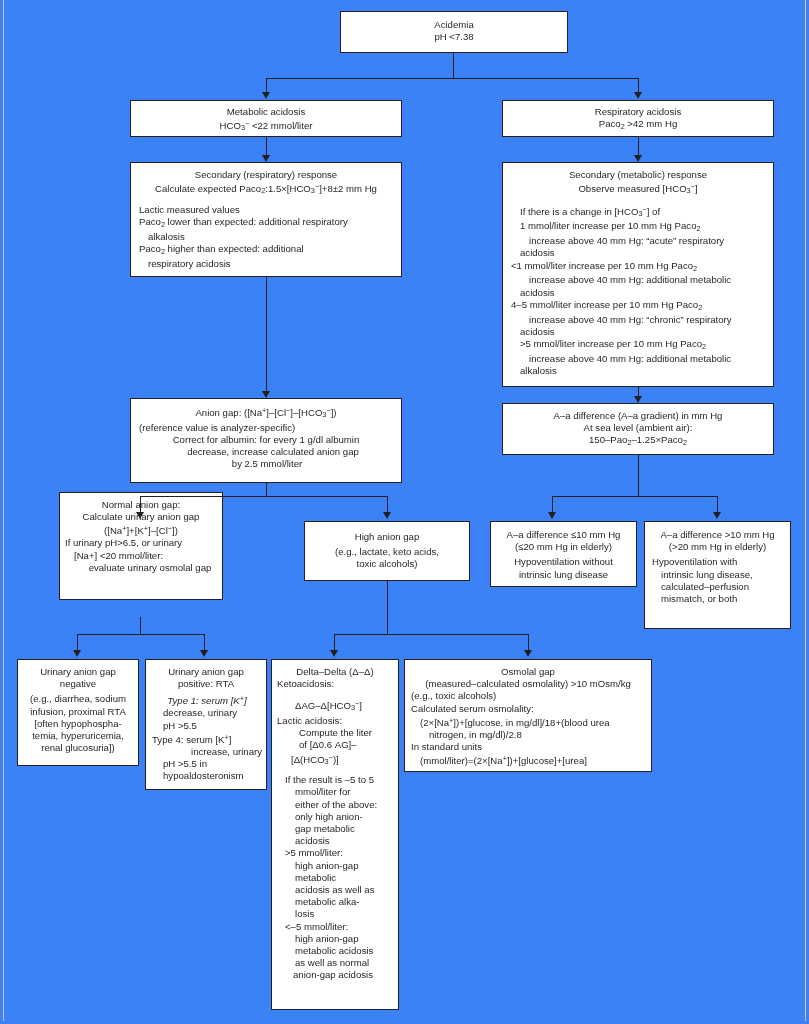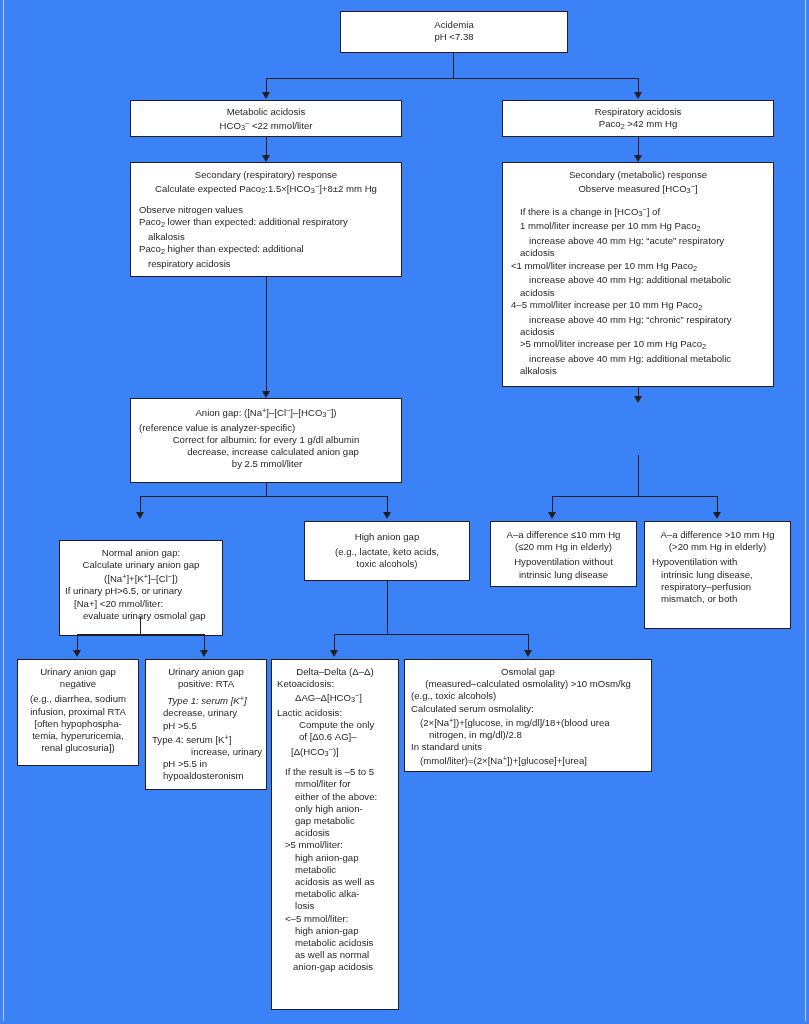--- a/index.html
+++ b/index.html
@@ -69,21 +69,21 @@
 
   <div class="box" style="left:502px;top:100px;width:272px;height:37px;padding-top:5px;">
     <div class="ln">Respiratory acidosis</div>
     <div class="ln">Paco<sub>2</sub> &gt;42 mm Hg</div>
   </div>
 
   <div class="box left" style="left:130px;top:162px;width:272px;height:115px;padding:6px 8px;">
     <div class="ln" style="text-align:center;">Secondary (respiratory) response</div>
     <div class="ln" style="text-align:center;">Calculate expected Paco<sub>2</sub>:1.5×[HCO<sub>3</sub><sup>−</sup>]+8±2 mm Hg</div>
     <div class="gap"></div>
-    <div class="ln">Observe nitrogen values</div>
+    <div class="ln">Lactic measured values</div>
     <div class="ln hang">Paco<sub>2</sub> lower than expected: additional respiratory</div>
     <div class="ln ind1">alkalosis</div>
     <div class="ln hang">Paco<sub>2</sub> higher than expected: additional</div>
     <div class="ln ind1">respiratory acidosis</div>
   </div>
 
   <div class="box left" style="left:502px;top:162px;width:272px;height:225px;padding:6px 8px;">
     <div class="ln" style="text-align:center;">Secondary (metabolic) response</div>
     <div class="ln" style="text-align:center;">Observe measured [HCO<sub>3</sub><sup>−</sup>]</div>
     <div class="gap"></div>
@@ -103,49 +103,54 @@
   </div>
 
   <div class="box left" style="left:130px;top:398px;width:272px;height:85px;padding:6px 8px;">
     <div class="ln" style="text-align:center;">Anion gap: ([Na<sup>+</sup>]–[Cl<sup>−</sup>]–[HCO<sub>3</sub><sup>−</sup>])</div>
     <div class="ln" style="text-align:left;">(reference value is analyzer-specific)</div>
     <div class="ln" style="text-align:center;">Correct for albumin: for every 1 g/dl albumin</div>
     <div class="ln" style="text-align:center;padding-left:14px;">decrease, increase calculated anion gap</div>
     <div class="ln" style="text-align:center;padding-left:2px;">by 2.5 mmol/liter</div>
   </div>
 
-
-  <div class="box" style="left:59px;top:540px;width:164px;height:96px;padding:6px 5px;">
+  <div class="box" style="left:502px;top:403px;width:272px;height:52px;padding-top:6px;">
+    <div class="ln">A–a difference (A–a gradient) in mm Hg</div>
+    <div class="ln">At sea level (ambient air):</div>
+    <div class="ln">150–Pao<sub>2</sub>–1.25×Paco<sub>2</sub></div>
+  </div>
+
+  <div class="box" style="left:59px;top:492px;width:164px;height:108px;padding:6px 5px;">
     <div class="ln">Normal anion gap:</div>
     <div class="ln">Calculate urinary anion gap</div>
     <div class="ln">([Na<sup>+</sup>]+[K<sup>+</sup>]–[Cl<sup>−</sup>])</div>
     <div class="ln" style="text-align:left;">If urinary pH&gt;6.5, or urinary</div>
     <div class="ln ind1" style="text-align:left;">[Na+] &lt;20 mmol/liter:</div>
-    <div class="ln ind2" style="text-align:left;">evaluate urinary osmolal gap</div>
+    <div class="ln ind2" style="text-align:center;">evaluate urinary osmolal gap</div>
   </div>
 
   <div class="box" style="left:304px;top:521px;width:166px;height:60px;padding-top:9px;">
     <div class="ln">High anion gap</div>
     <div class="ln" style="margin-top:3px;">(e.g., lactate, keto acids,</div>
     <div class="ln">toxic alcohols)</div>
   </div>
 
   <div class="box" style="left:490px;top:521px;width:147px;height:66px;padding:7px 4px;">
     <div class="ln">A–a difference ≤10 mm Hg</div>
     <div class="ln">(≤20 mm Hg in elderly)</div>
     <div class="ln" style="margin-top:3px;">Hypoventilation without</div>
     <div class="ln">intrinsic lung disease</div>
   </div>
 
   <div class="box" style="left:644px;top:521px;width:147px;height:108px;padding:7px 4px;">
     <div class="ln">A–a difference &gt;10 mm Hg</div>
     <div class="ln">(&gt;20 mm Hg in elderly)</div>
     <div class="ln" style="text-align:left;margin-top:3px;padding-left:3px;">Hypoventilation with</div>
     <div class="ln" style="text-align:left;padding-left:12px;">intrinsic lung disease,</div>
-    <div class="ln" style="text-align:left;padding-left:12px;">respiratory–perfusion</div>
+    <div class="ln" style="text-align:left;padding-left:12px;">calculated–perfusion</div>
     <div class="ln" style="text-align:left;padding-left:12px;">mismatch, or both</div>
   </div>
 
   <div class="box" style="left:17px;top:659px;width:122px;height:107px;padding:6px 4px;">
     <div class="ln">Urinary anion gap</div>
     <div class="ln">negative</div>
     <div class="ln" style="margin-top:3px;">(e.g., diarrhea, sodium</div>
     <div class="ln">infusion, proximal RTA</div>
     <div class="ln">[often hypophospha-</div>
     <div class="ln">temia, hyperuricemia,</div>
@@ -160,23 +165,23 @@
     <div class="ln" style="text-align:left;padding-left:13px;">pH &gt;5.5</div>
     <div class="ln" style="text-align:left;padding-left:2px;">Type 4: serum [K<sup>+</sup>]</div>
     <div class="ln" style="text-align:right;padding-left:13px;">increase, urinary</div>
     <div class="ln" style="text-align:left;padding-left:13px;">pH &gt;5.5 in</div>
     <div class="ln" style="text-align:left;padding-left:13px;">hypoaldosteronism</div>
   </div>
 
   <div class="box" style="left:271px;top:659px;width:128px;height:351px;padding:6px 5px;">
     <div class="ln">Delta–Delta (Δ–Δ)</div>
     <div class="ln" style="text-align:left;">Ketoacidosis:</div>
-    <div class="ln" style="text-align:left;padding-left:18px;">ΔAG–Δ[HCO<sub>3</sub><sup>−</sup>]</div>
+    <div class="ln" style="text-align:left;padding-left:18px;margin-top:8px;">ΔAG–Δ[HCO<sub>3</sub><sup>−</sup>]</div>
     <div class="ln" style="text-align:left;">Lactic acidosis:</div>
-    <div class="ln" style="text-align:left;padding-left:22px;">Compute the only</div>
+    <div class="ln" style="text-align:left;padding-left:22px;">Compute the liter</div>
     <div class="ln" style="text-align:left;padding-left:22px;">of [Δ0.6 AG]–</div>
     <div class="ln" style="text-align:left;padding-left:14px;">[Δ(HCO<sub>3</sub><sup>−</sup>)]</div>
     <div class="gap"></div>
     <div class="ln" style="text-align:left;padding-left:8px;">If the result is –5 to 5</div>
     <div class="ln" style="text-align:left;padding-left:18px;">mmol/liter for</div>
     <div class="ln" style="text-align:left;padding-left:18px;">either of the above:</div>
     <div class="ln" style="text-align:left;padding-left:18px;">only high anion-</div>
     <div class="ln" style="text-align:left;padding-left:18px;">gap metabolic</div>
     <div class="ln" style="text-align:left;padding-left:18px;">acidosis</div>
     <div class="ln" style="text-align:left;padding-left:8px;">&gt;5 mmol/liter:</div>

